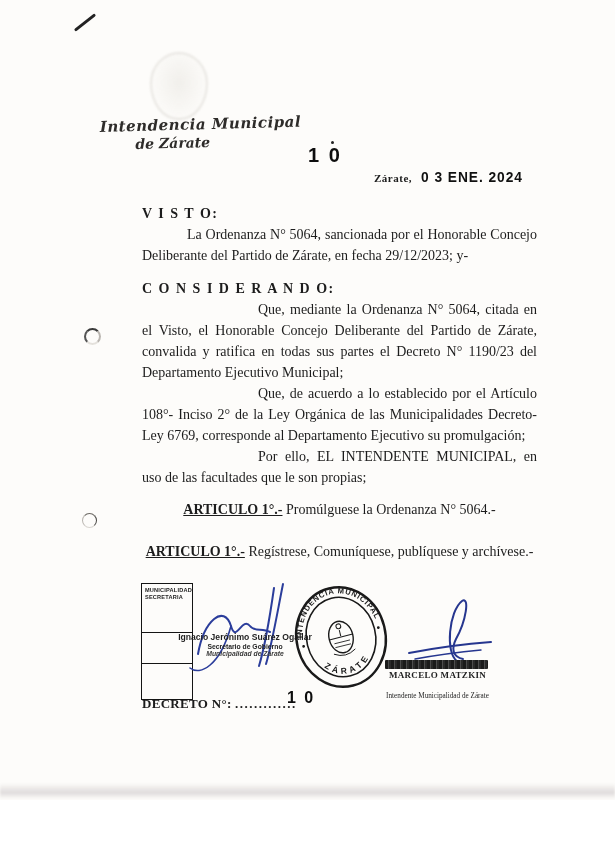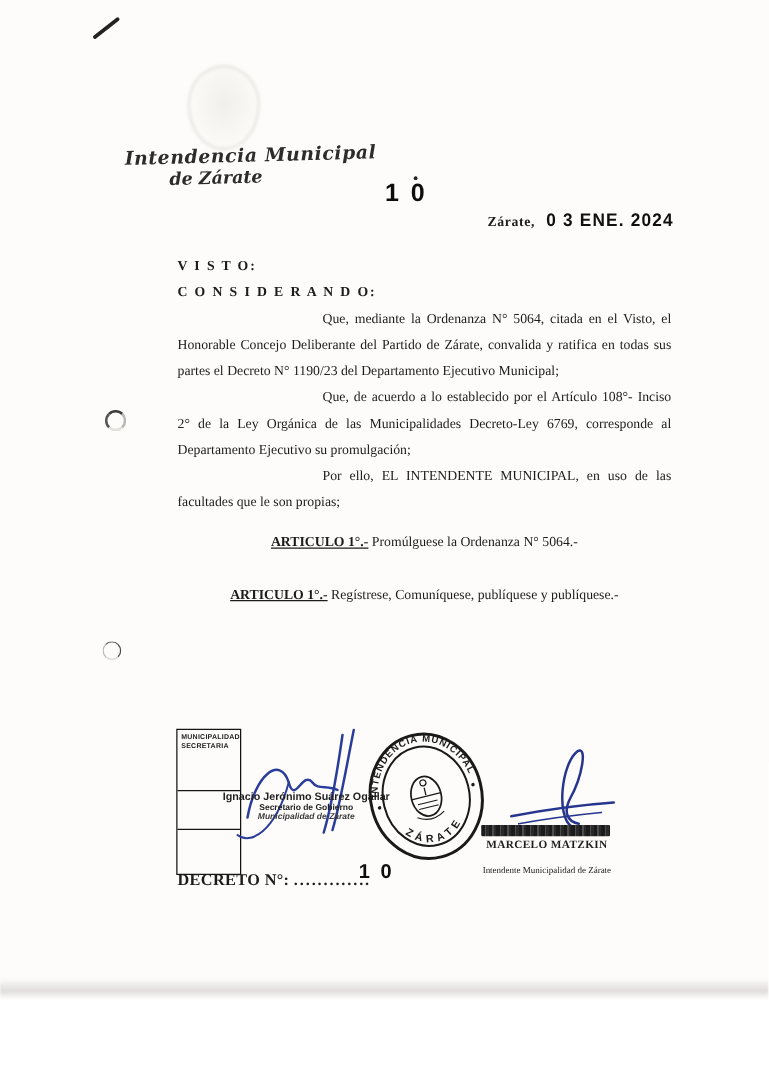--- a/index.html
+++ b/index.html
@@ -23,28 +23,28 @@
               color:#2e2c2a;transform:rotate(-1.5deg);}
   .letterhead .lh1{font-size:15px;letter-spacing:0.5px;white-space:nowrap;}
   .letterhead .lh2{font-size:14px;margin-top:1px;}
 
   
   .top-stamp{position:absolute;left:308px;top:144px;font-family:"Liberation Sans",sans-serif;
              font-weight:700;font-size:20px;letter-spacing:2px;color:#0d0d0d;}
   .top-stamp-dot{position:absolute;left:331px;top:141px;width:3px;height:3px;background:#222;border-radius:50%;}
 
   
-  .dateline{position:absolute;left:374px;top:168px;white-space:nowrap;margin-left:16px;}
+  .dateline{position:absolute;left:374px;top:168px;white-space:nowrap;}
   .dateline .city{font-size:11px;font-weight:bold;letter-spacing:0.5px;}
   .dateline .date-stamp{font-family:"Liberation Sans",sans-serif;font-weight:700;font-size:14.5px;
                         letter-spacing:1px;color:#101010;display:inline-block;transform:scaleX(0.95);
                         transform-origin:left center;margin-left:5px;}
 
   
-  .doc-body{position:absolute;left:142px;top:203px;width:395px;font-size:11px;line-height:21px;
+  .doc-body{position:absolute;left:142px;top:203px;width:395px;font-size:14px;line-height:21px;
             text-align:justify;}
   .doc-body p{margin:0;}
   .sec-heading{font-weight:bold;letter-spacing:1.5px;margin:0;}
   .p-visto{text-indent:45px;margin-bottom:12px !important;}
   .p-indent{text-indent:116px;}
   .decreta{font-weight:bold;letter-spacing:3px;margin:18px 0 11px 118px !important;
            width:fit-content;border-bottom:1.6px solid #1c1c1c;padding-bottom:1px;text-indent:0;}
   .articulo{margin-top:11px !important;text-align:center;}
   .articulo + .articulo{margin-top:21px !important;}
   .art-label{font-weight:bold;text-decoration:underline;}
@@ -111,29 +111,30 @@
     <div class="top-stamp">1 0</div>
     <div class="top-stamp-dot"></div>
 
     <div class="dateline">
       <span class="city">Zárate,</span>
       <span class="date-stamp">0 3 ENE. 2024</span>
     </div>
 
     <div class="doc-body">
       <p class="sec-heading">V I S T O:</p>
+      <p class="p-visto">La Ordenanza N° 5064, sancionada por el Honorable Concejo Deliberante del Partido de Zárate, en fecha 29/12/2023; y-</p>
       <p class="sec-heading">C O N S I D E R A N D O:</p>
       <p class="p-indent">Que, mediante la Ordenanza N° 5064, citada en el Visto, el Honorable Concejo Deliberante del Partido de Zárate, convalida y ratifica en todas sus partes el Decreto N° 1190/23 del Departamento Ejecutivo Municipal;</p>
       <p class="p-indent">Que, de acuerdo a lo establecido por el Artículo 108°- Inciso 2° de la Ley Orgánica de las Municipalidades Decreto-Ley 6769, corresponde al Departamento Ejecutivo su promulgación;</p>
       <p class="p-indent">Por ello,  EL INTENDENTE MUNICIPAL, en uso de las facultades que le son propias;</p>
       <p class="articulo">
         <span class="art-label">ARTICULO 1°.-</span><span> Promúlguese la Ordenanza N° 5064.-</span>
       </p>
       <p class="articulo">
-        <span class="art-label">ARTICULO 1°.-</span><span> Regístrese, Comuníquese, publíquese y publíquese.-</span>
+        <span class="art-label">ARTICULO 1°.-</span><span> Regístrese, Comuníquese, publíquese y archívese.-</span>
       </p>
     </div>
 
     <div class="punch punch-1"></div>
     <div class="punch punch-2"></div>
 
     <div class="secretaria-box">
       <div class="cell1">
         <div>MUNICIPALIDAD</div>
         <div>SECRETARIA</div>

